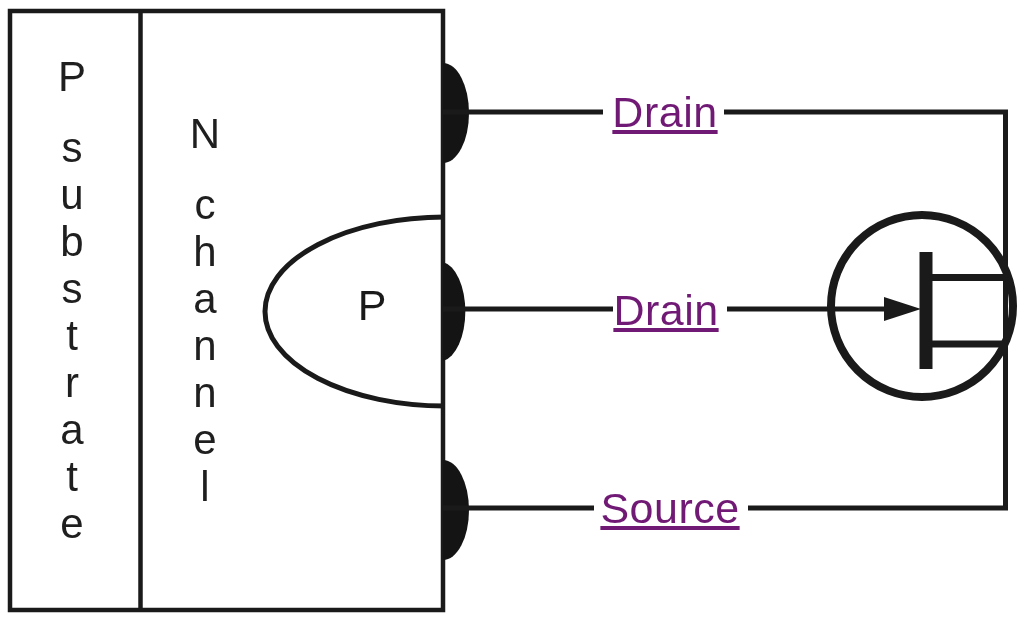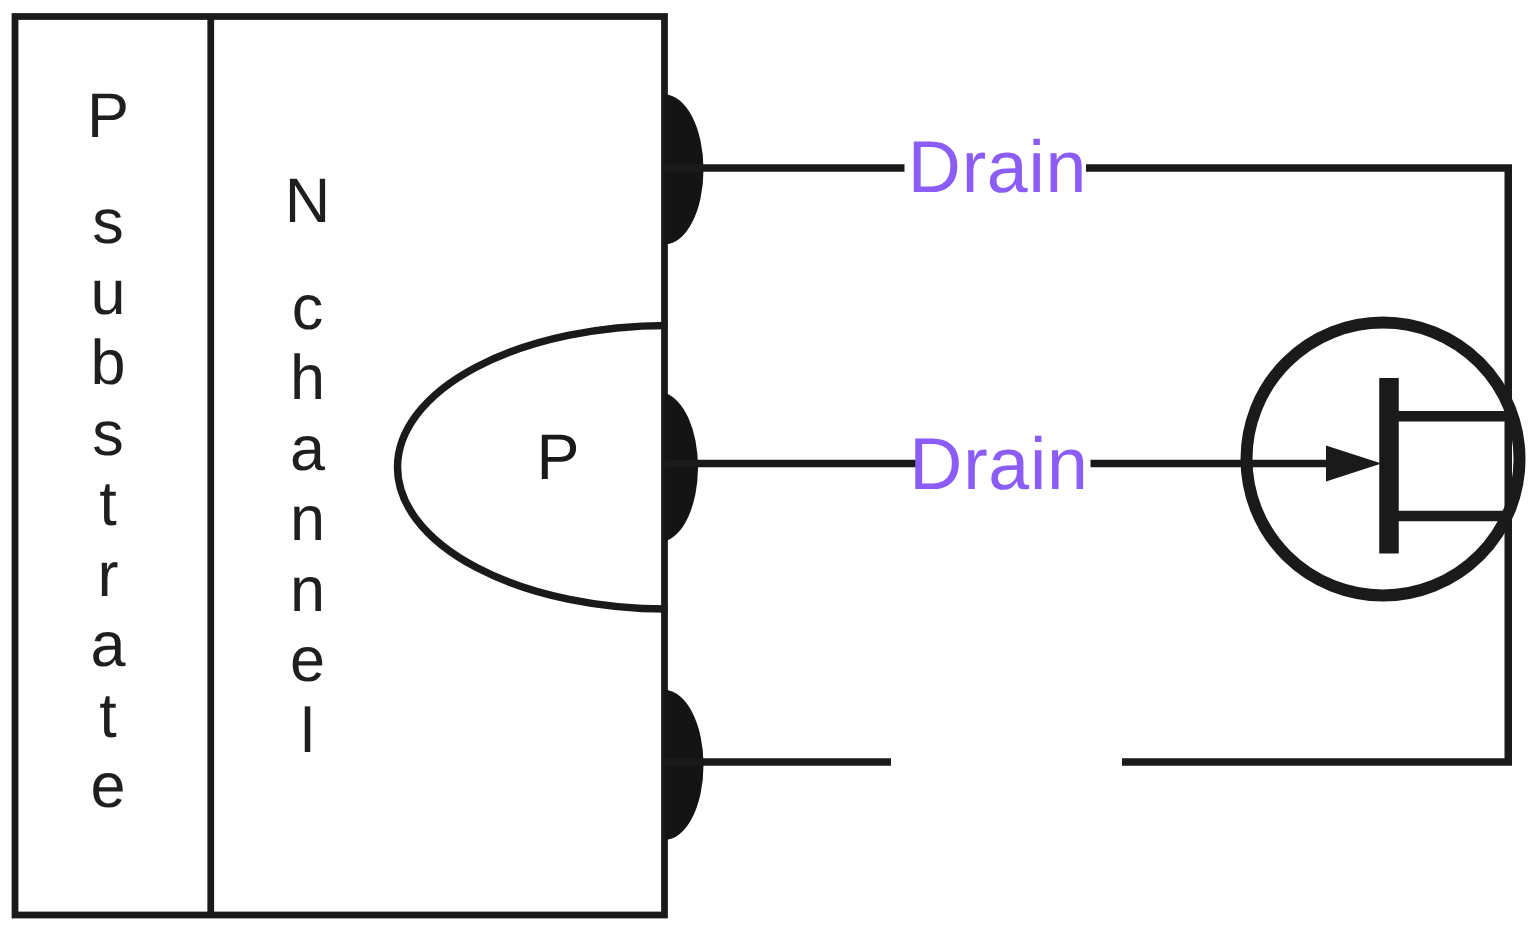--- a/index.html
+++ b/index.html
@@ -23,25 +23,26 @@
     width: 1022px;
     height: 624px;
   }
   
   .hlabel {
     position: absolute;
     height: 44px;
     display: flex;
     align-items: center;
     justify-content: center;
-    font-size: 49px;
+    font-size: 43px;
     letter-spacing: 0.5px;
-    color: #8b5cf6;
+    color: #701a75;
     white-space: nowrap;
     background: #ffffff;
+    text-decoration: underline;
   }
   
   .vtext {
     position: absolute;
     width: 64px;
     text-align: center;
     font-size: 42px;
     color: #1f1f1f;
   }
   .vtext div {
@@ -122,14 +123,15 @@
       <div>e</div>
       <div>l</div>
     </div>
 
   <div class="plabel" style="left:350px; top:283px;">P</div>
 
   <div class="hlabel" style="left:608px; top:90px; width:114px;">Drain</div>
 
   <div class="hlabel" style="left:614px; top:288px; width:104px;">Drain</div>
 
+  <div class="hlabel" style="left:596px; top:486px; width:148px;">Source</div>
 
 </div>
 
 </body></html>

